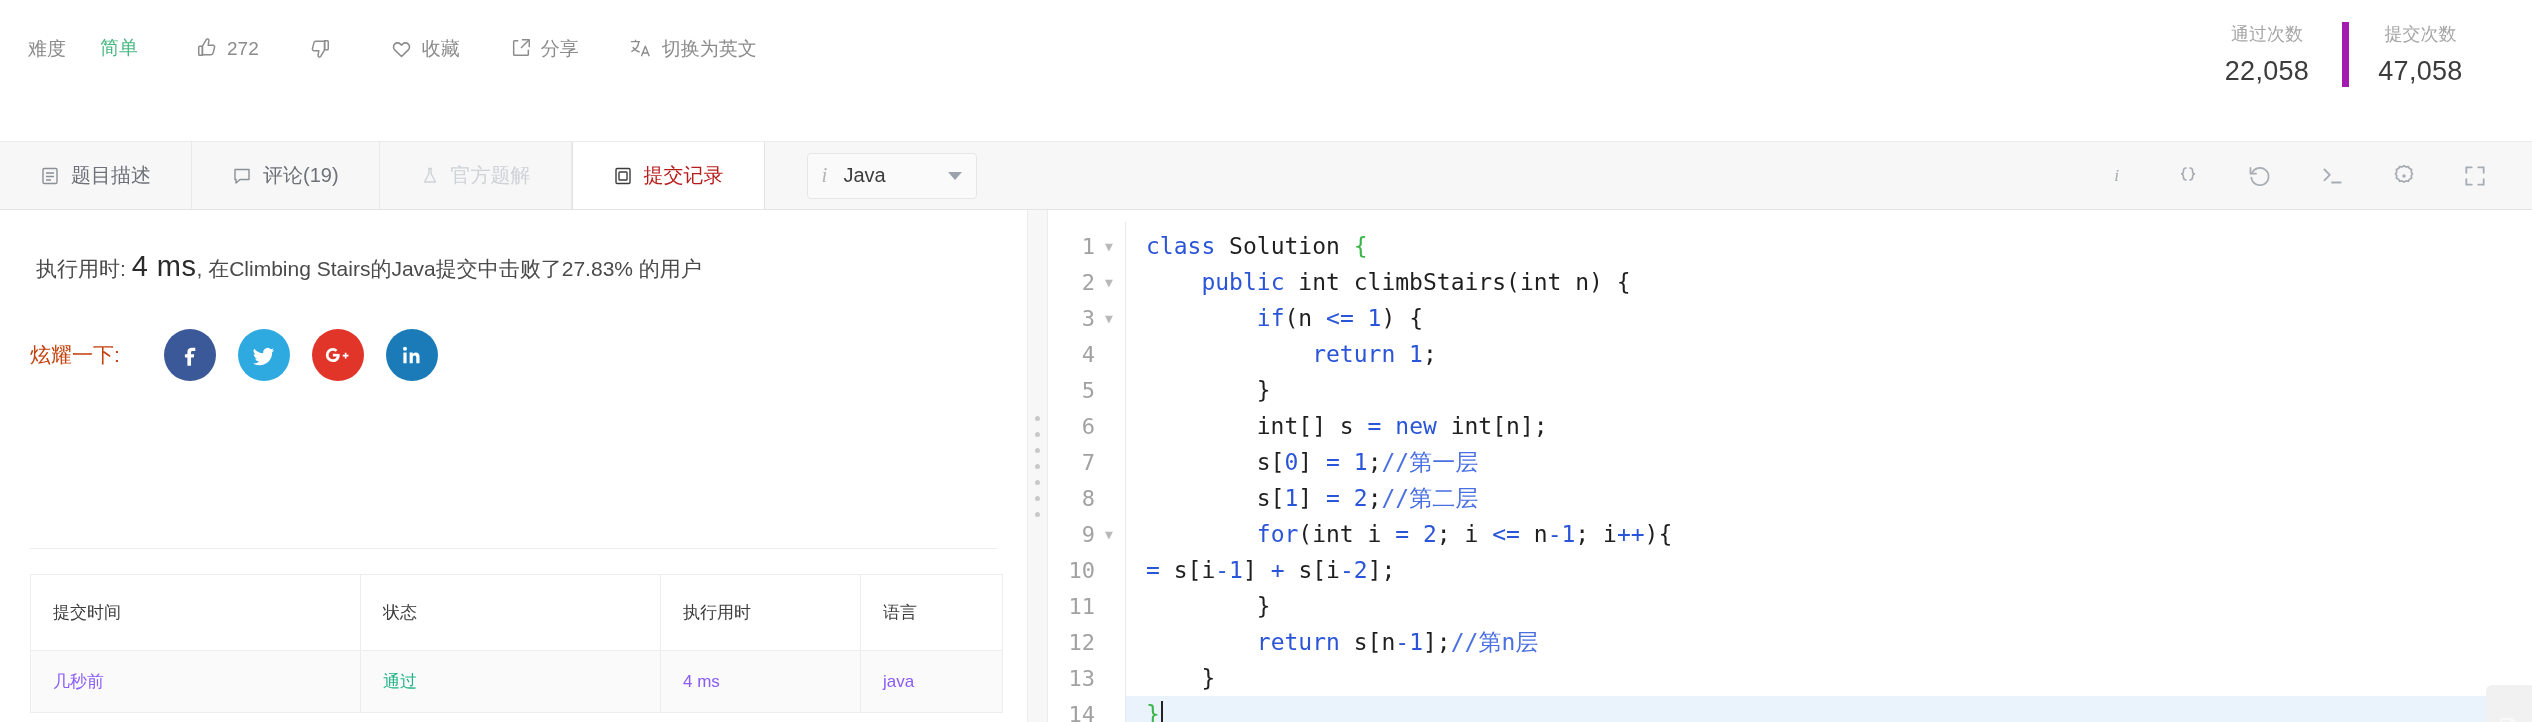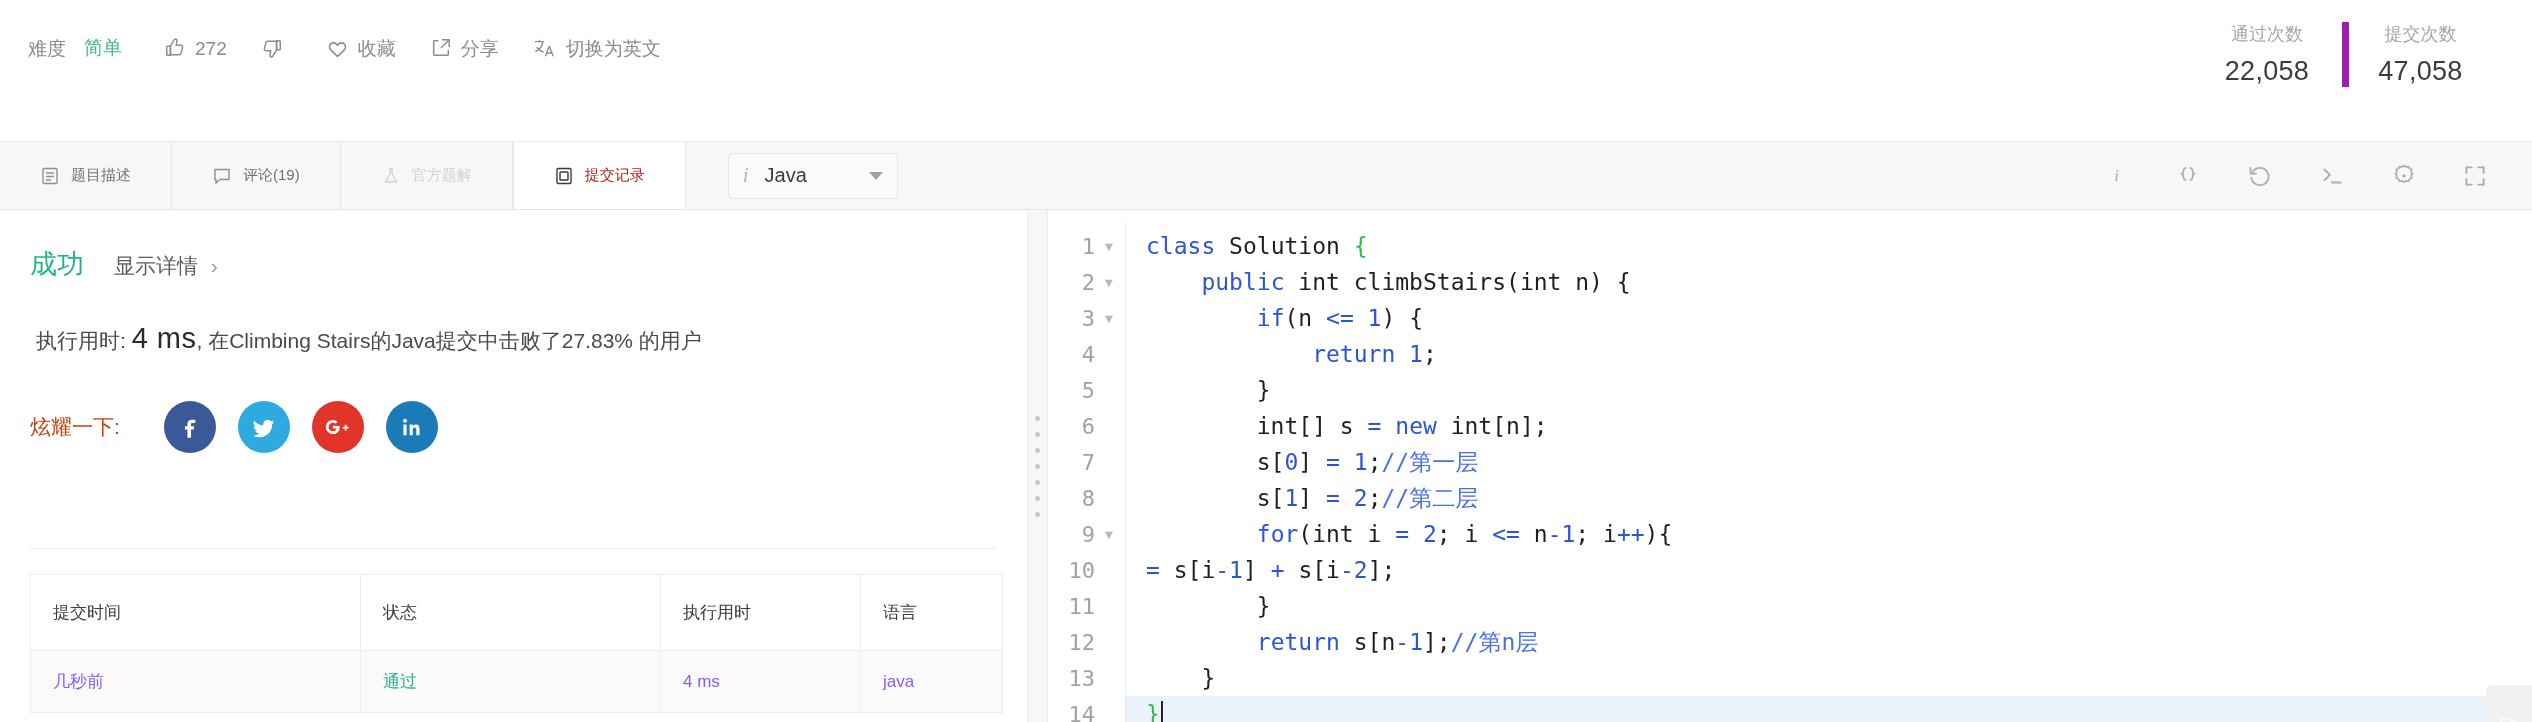--- a/index.html
+++ b/index.html
@@ -26,21 +26,21 @@
     font-size: 31px;
     color: #262626;
     font-weight: 400;
     letter-spacing: .2px;
     line-height: 1.3;
     white-space: nowrap;
   }
   .meta-row {
     display: flex;
     margin-top: 17px;
-    gap: 0;
+    gap: 16px;
     white-space: nowrap;
   }
   .meta-item {
     display: inline-flex;
     align-items: center;
     font-size: 19px;
     color: #8c8c8c;
     margin-right: 34px;
     line-height: 1;
   }
@@ -72,21 +72,21 @@
     border-bottom: 1px solid #e4e4e4;
     display: flex;
     align-items: stretch;
   }
   .tabs-left { display: flex; align-items: stretch; height: 100%; }
   .tab {
     display: inline-flex;
     align-items: center;
     justify-content: center;
     padding: 0 40px;
-    font-size: 15px;
+    font-size: 20px;
     color: #6e7278;
     background: #f7f7f7;
     border-right: 1px solid #e9e9e9;
     position: relative;
     height: 100%;
     white-space: nowrap;
   }
   .tab .ic { margin-right: 11px; display:inline-flex; align-items:center; }
   .tab.active {
     background: #ffffff;
@@ -464,27 +464,20 @@
             <path d="M20 15v5h-5"></path>
         </svg>
       </span>
     </div>
   </div>
 
   <div class="body-split">
 
     <div class="left-panel">
 
-      <div class="result-head">
-        <span class="status-success">成功</span>
-        <span class="detail-link">
-          <span>显示详情</span>
-          <span class="chev">›</span>
-        </span>
-      </div>
 
       <div class="runtime-line">
         <span>执行用时:</span>
         <span class="big-ms">4 ms</span><span>, 在Climbing Stairs的Java提交中击败了27.83% 的用户</span>
       </div>
 
       <div class="share-row">
         <span class="share-label">炫耀一下:</span>
         <div class="social-list">
           <span class="social-btn" style="background:#3b5998">

